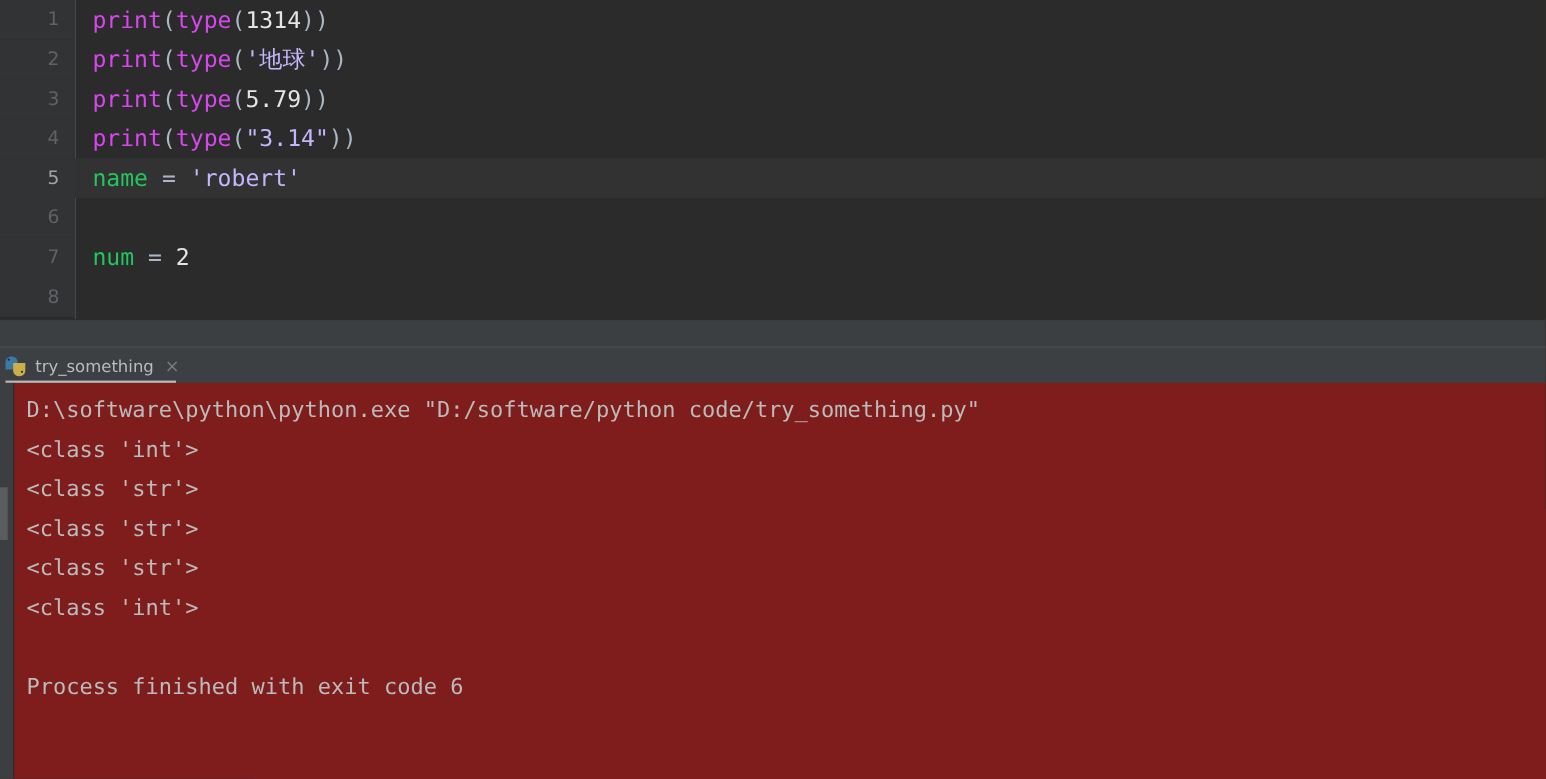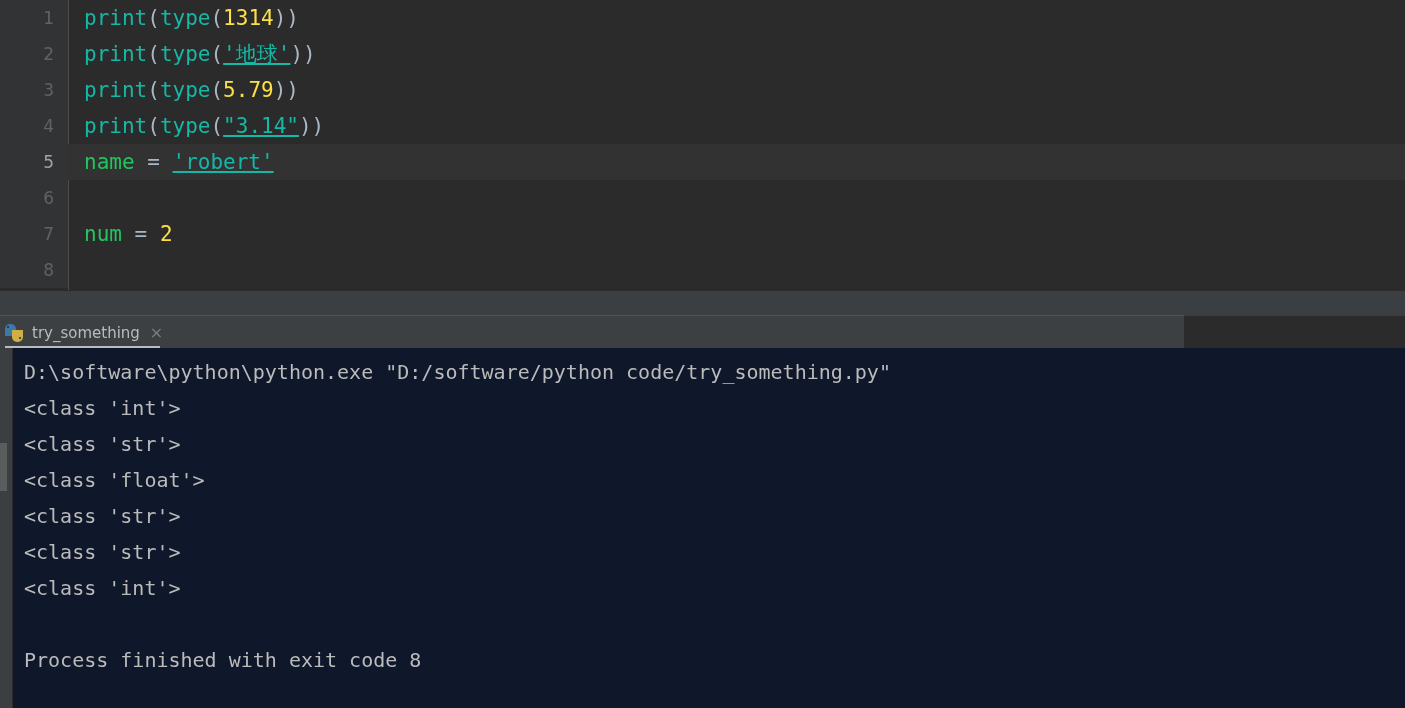--- a/index.html
+++ b/index.html
@@ -60,42 +60,42 @@
     background: #4b4d4e;
   }
   .code-text {
     padding-left: 16px;
     font-family: "DejaVu Sans Mono", monospace;
     font-size: 21px;
     line-height: 36px;
     white-space: pre;
     color: #a9b7c6;
   }
-  .tok-fn    { color: #14b8a6; }
-  .tok-num   { color: #fde047; }
-  .tok-str   { color: #14b8a6; text-decoration: underline; }
+  .tok-fn    { color: #d946ef; }
+  .tok-num   { color: #e5e5e5; }
+  .tok-str   { color: #c4b5fd; }
   .tok-punct { color: #a9b7c6; }
   .tok-var   { color: #22c55e; }
   .tok-op    { color: #a9b7c6; }
 
   
   #splitter {
     position: absolute;
     left: 0; top: 290px;
     width: 1405px;
     height: 25px;
     background: #3c3f41;
     border-top: 1px solid #2b2b2b;
   }
 
   
   #tabbar {
     position: absolute;
     left: 0; top: 315px;
-    width: 1184px;
+    width: 1405px;
     height: 33px;
     background: #3c4043;
     border-top: 1px solid #4e5254;
   }
   .runtab {
     position: absolute;
     left: 0; top: 0;
     height: 33px;
     display: flex;
     align-items: center;
@@ -157,21 +157,21 @@
     color: #7a7d7e;
     line-height: 1;
   }
 
   
   #console {
     position: absolute;
     left: 0; top: 348px;
     width: 1405px;
     height: 360px;
-    background: #0f172a;
+    background: #7f1d1d;
     overflow: hidden;
   }
   #console-gutter {
     position: absolute;
     left: 0; top: 0;
     width: 12px;
     height: 360px;
     background: #3c3f41;
   }
   #console-scroll-thumb {
@@ -261,20 +261,19 @@
 
 <div id="console">
   <div id="console-gutter">
     <div id="console-scroll-thumb"></div>
   </div>
   <div id="console-gutter-rule"></div>
   <div id="console-lines">
       <div class="con-line">D:\software\python\python.exe "D:/software/python code/try_something.py"</div>
       <div class="con-line">&lt;class 'int'&gt;</div>
       <div class="con-line">&lt;class 'str'&gt;</div>
-      <div class="con-line">&lt;class 'float'&gt;</div>
       <div class="con-line">&lt;class 'str'&gt;</div>
       <div class="con-line">&lt;class 'str'&gt;</div>
       <div class="con-line">&lt;class 'int'&gt;</div>
       <div class="con-line blank"></div>
-      <div class="con-line">Process finished with exit code 8</div>
+      <div class="con-line">Process finished with exit code 6</div>
     </div>
 </div>
 
 </body></html>

